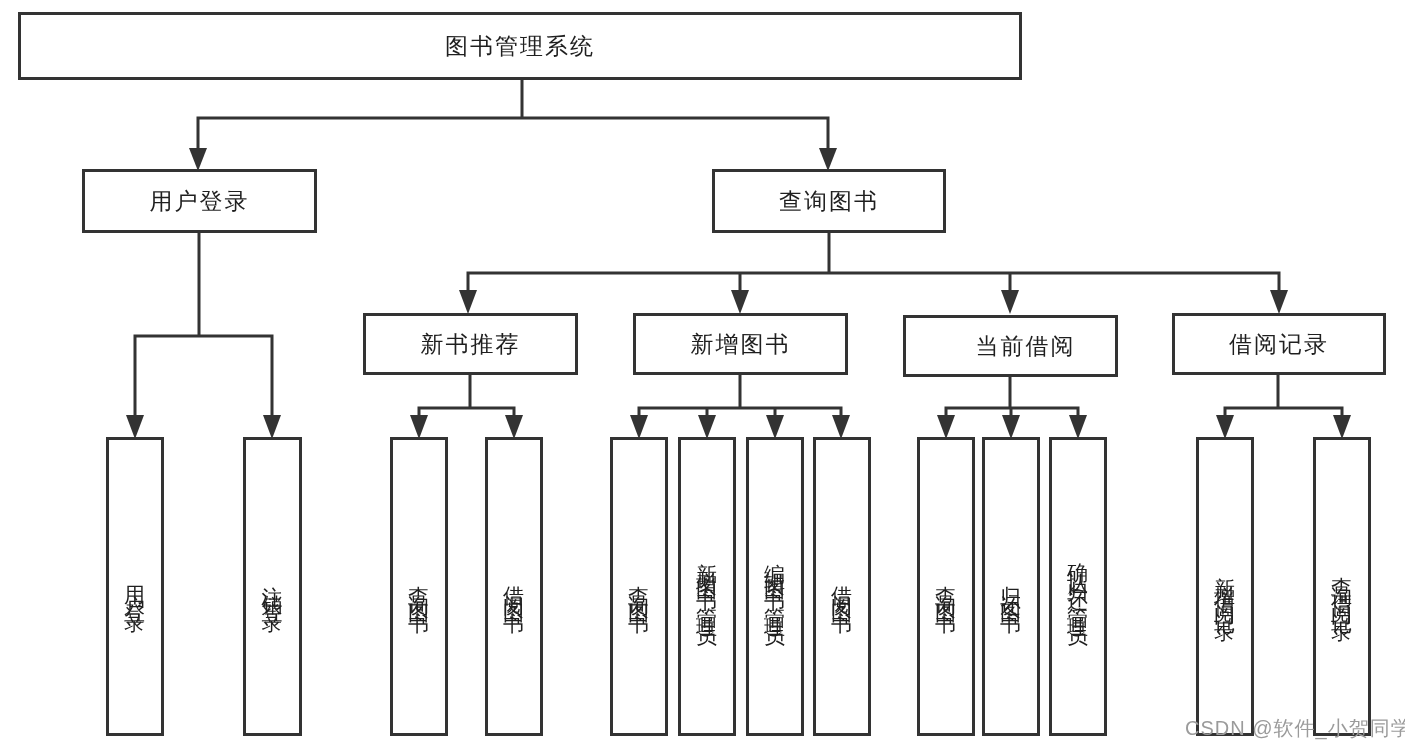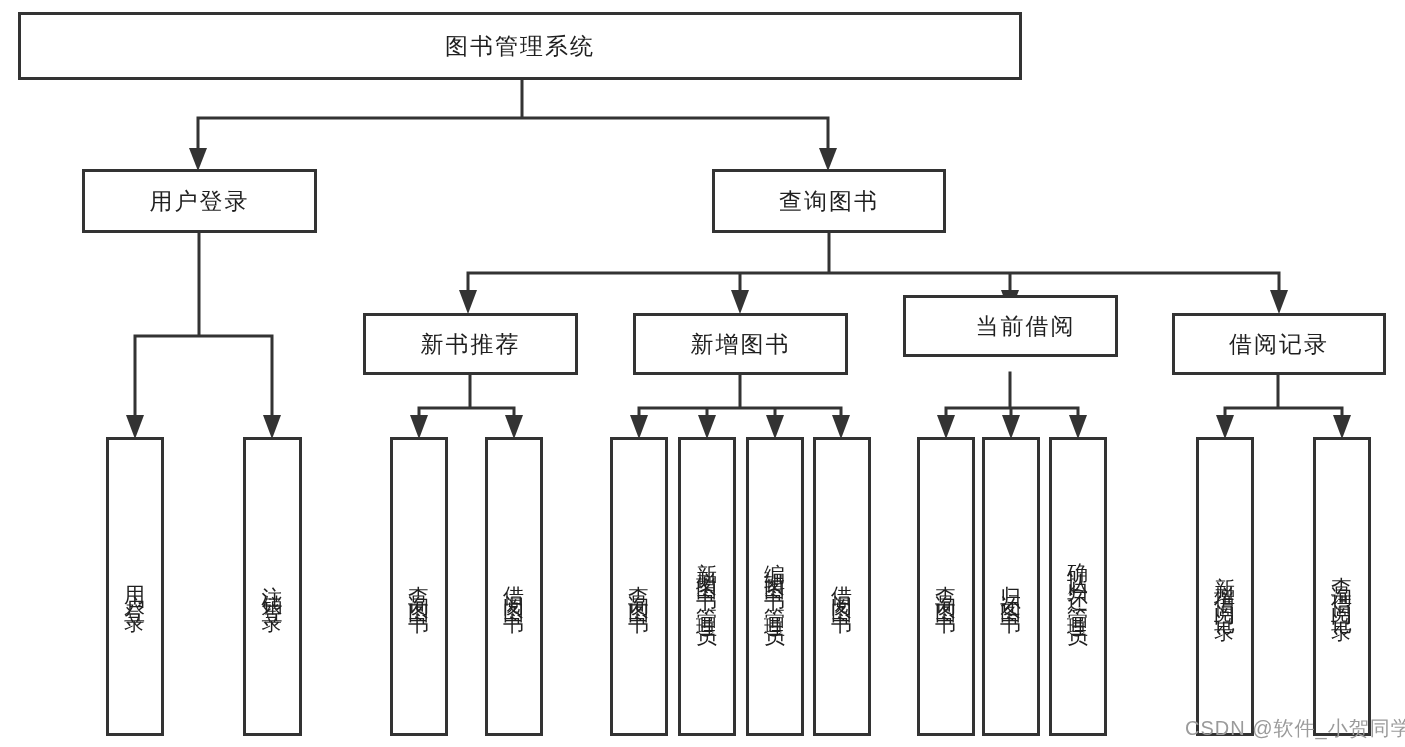--- a/index.html
+++ b/index.html
@@ -28,21 +28,21 @@
     text-orientation:mixed;
     line-height:1;
     text-align:center;
   }
   
   .n-root{left:18px;top:12px;width:1004px;height:68px;}
   .n-l2a{left:82px;top:169px;width:235px;height:64px;}
   .n-l2b{left:712px;top:169px;width:234px;height:64px;}
   .n-l3a{left:363px;top:313px;width:215px;height:62px;}
   .n-l3b{left:633px;top:313px;width:215px;height:62px;}
-  .n-l3c{left:903px;top:295px;width:215px;height:62px;padding-left:30px;}
+  .n-l3c{left:903px;top:315px;width:215px;height:62px;padding-left:30px;}
   .n-l3d{left:1172px;top:313px;width:214px;height:62px;}
   
   .leaf{top:437px;height:299px;width:58px;}
   .lf0{left:106px;} .lf1{left:243px;width:59px;}
   .lf2{left:390px;} .lf3{left:485px;}
   .lf4{left:610px;} .lf5{left:678px;} .lf6{left:746px;} .lf7{left:813px;}
   .lf8{left:917px;} .lf9{left:982px;} .lf10{left:1049px;}
   .lf11{left:1196px;} .lf12{left:1313px;}
   #watermark{
     position:absolute;left:1185px;top:715px;z-index:3;

